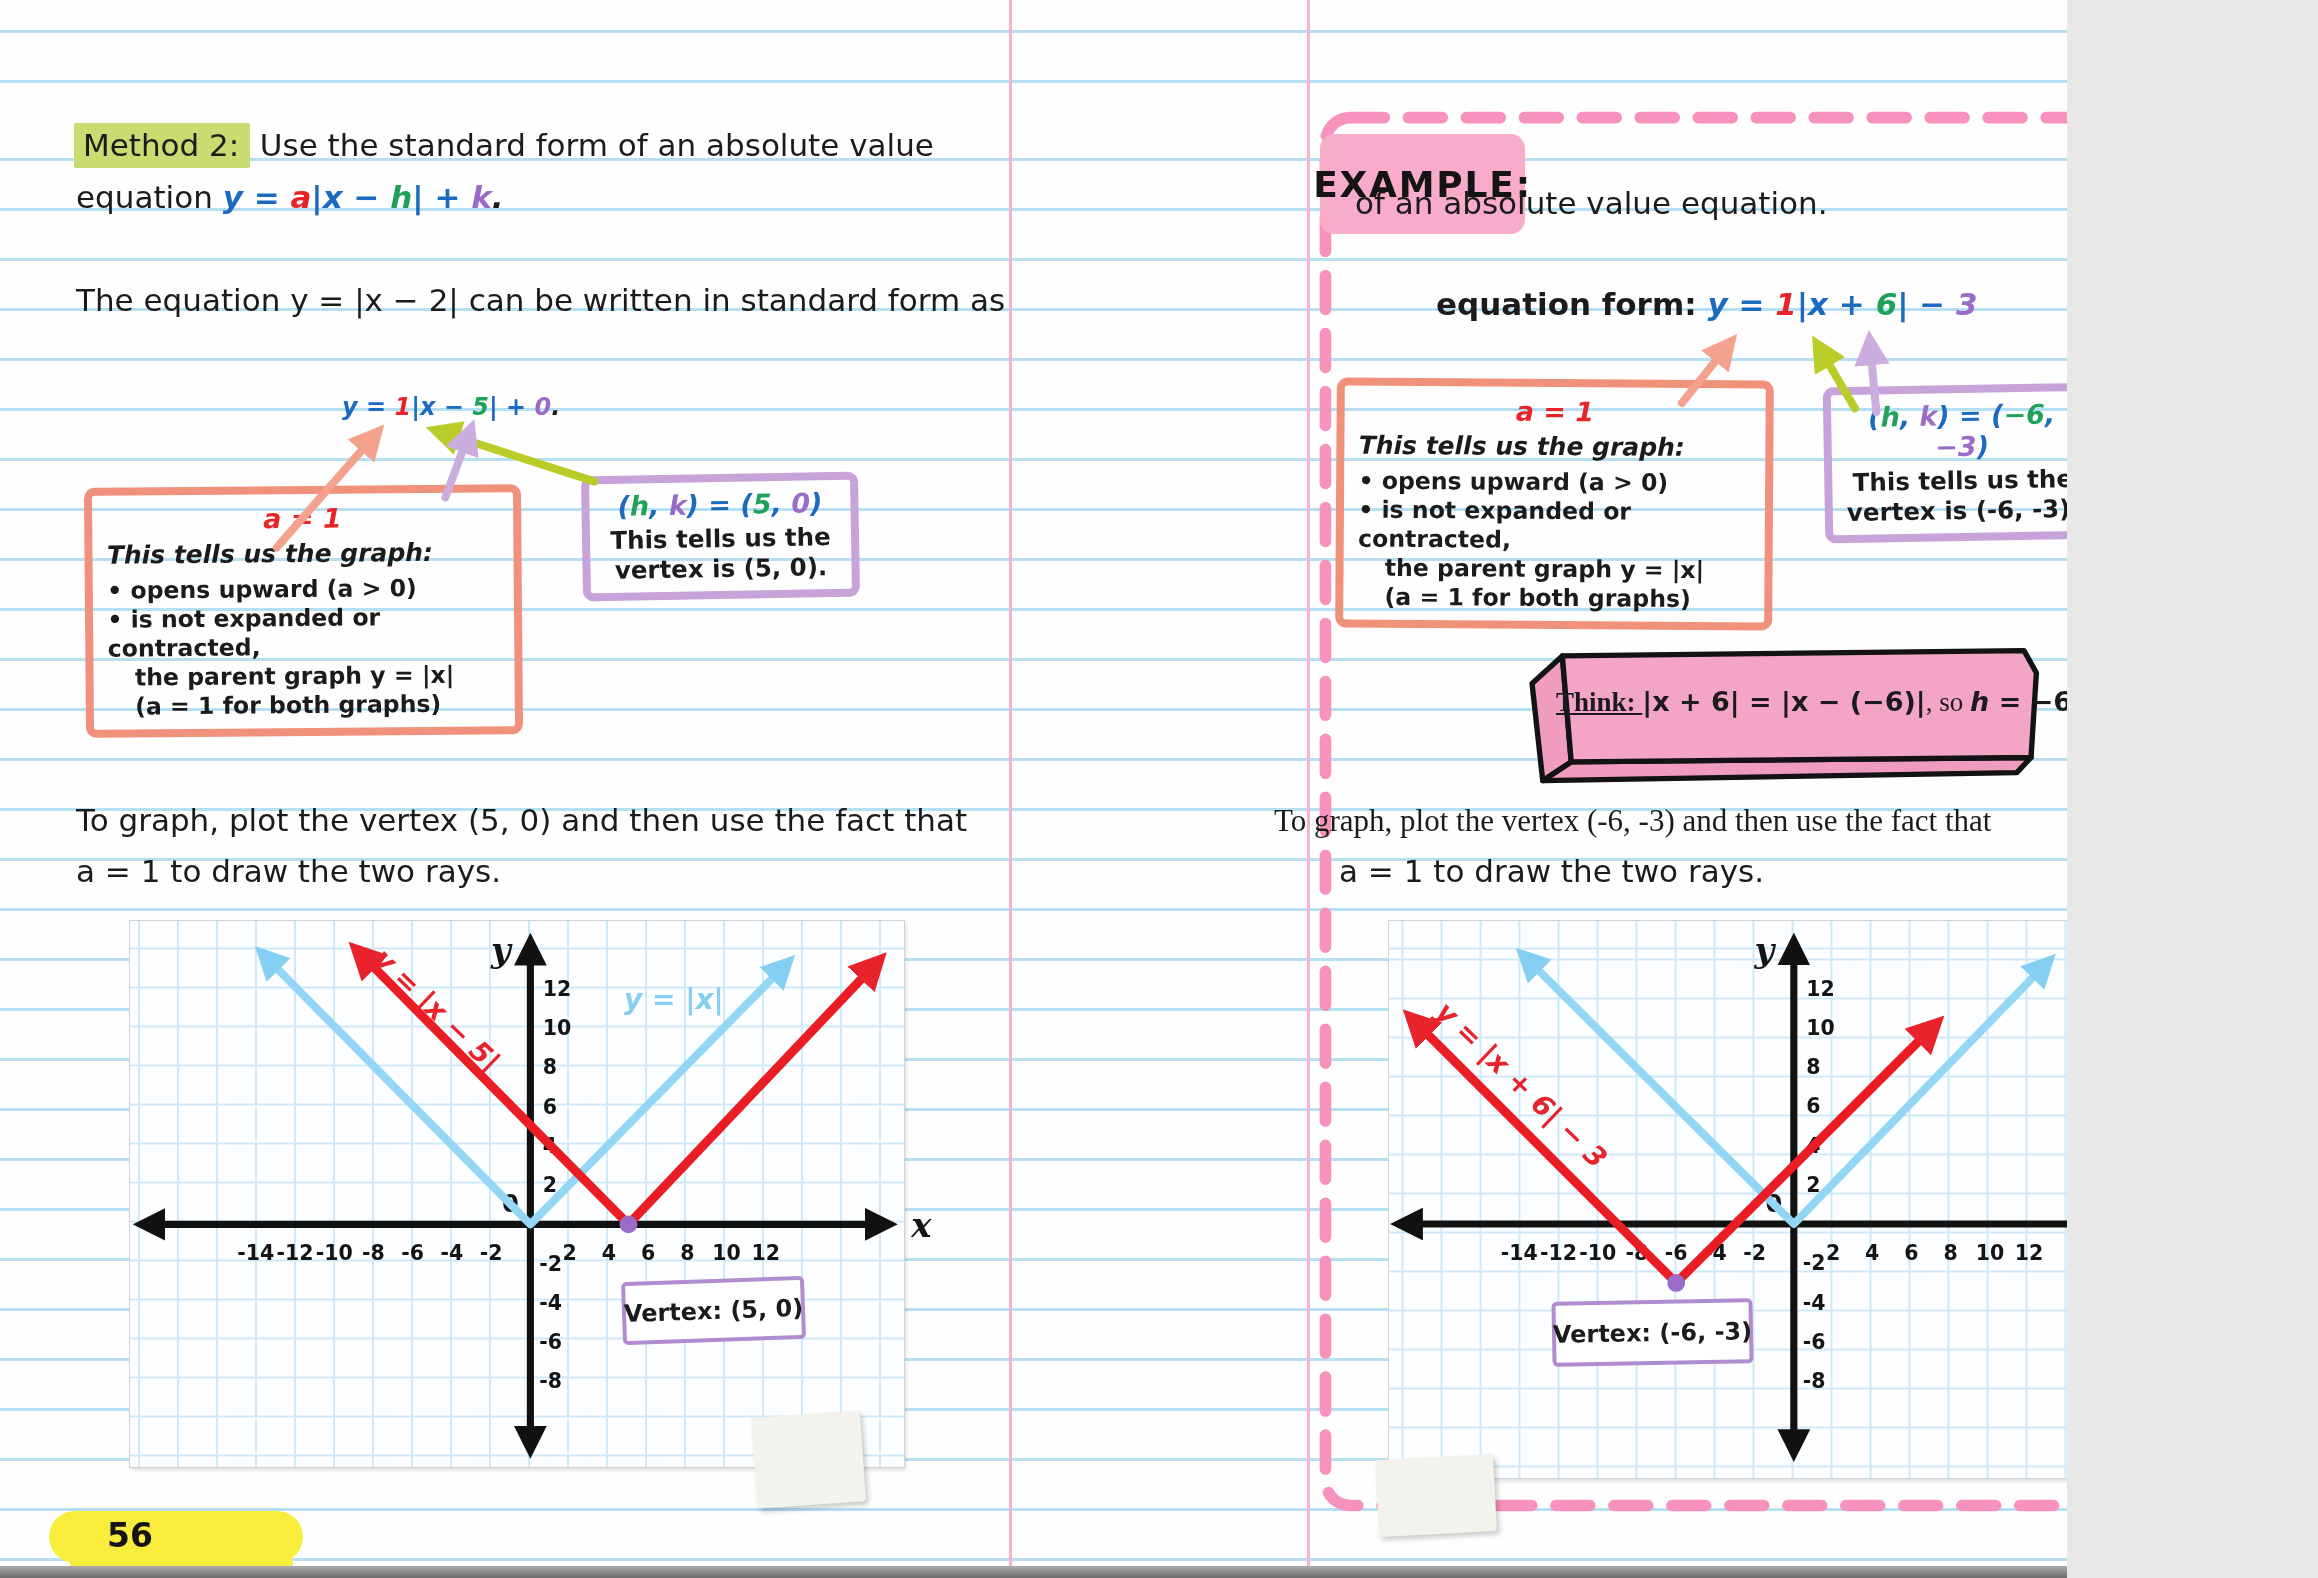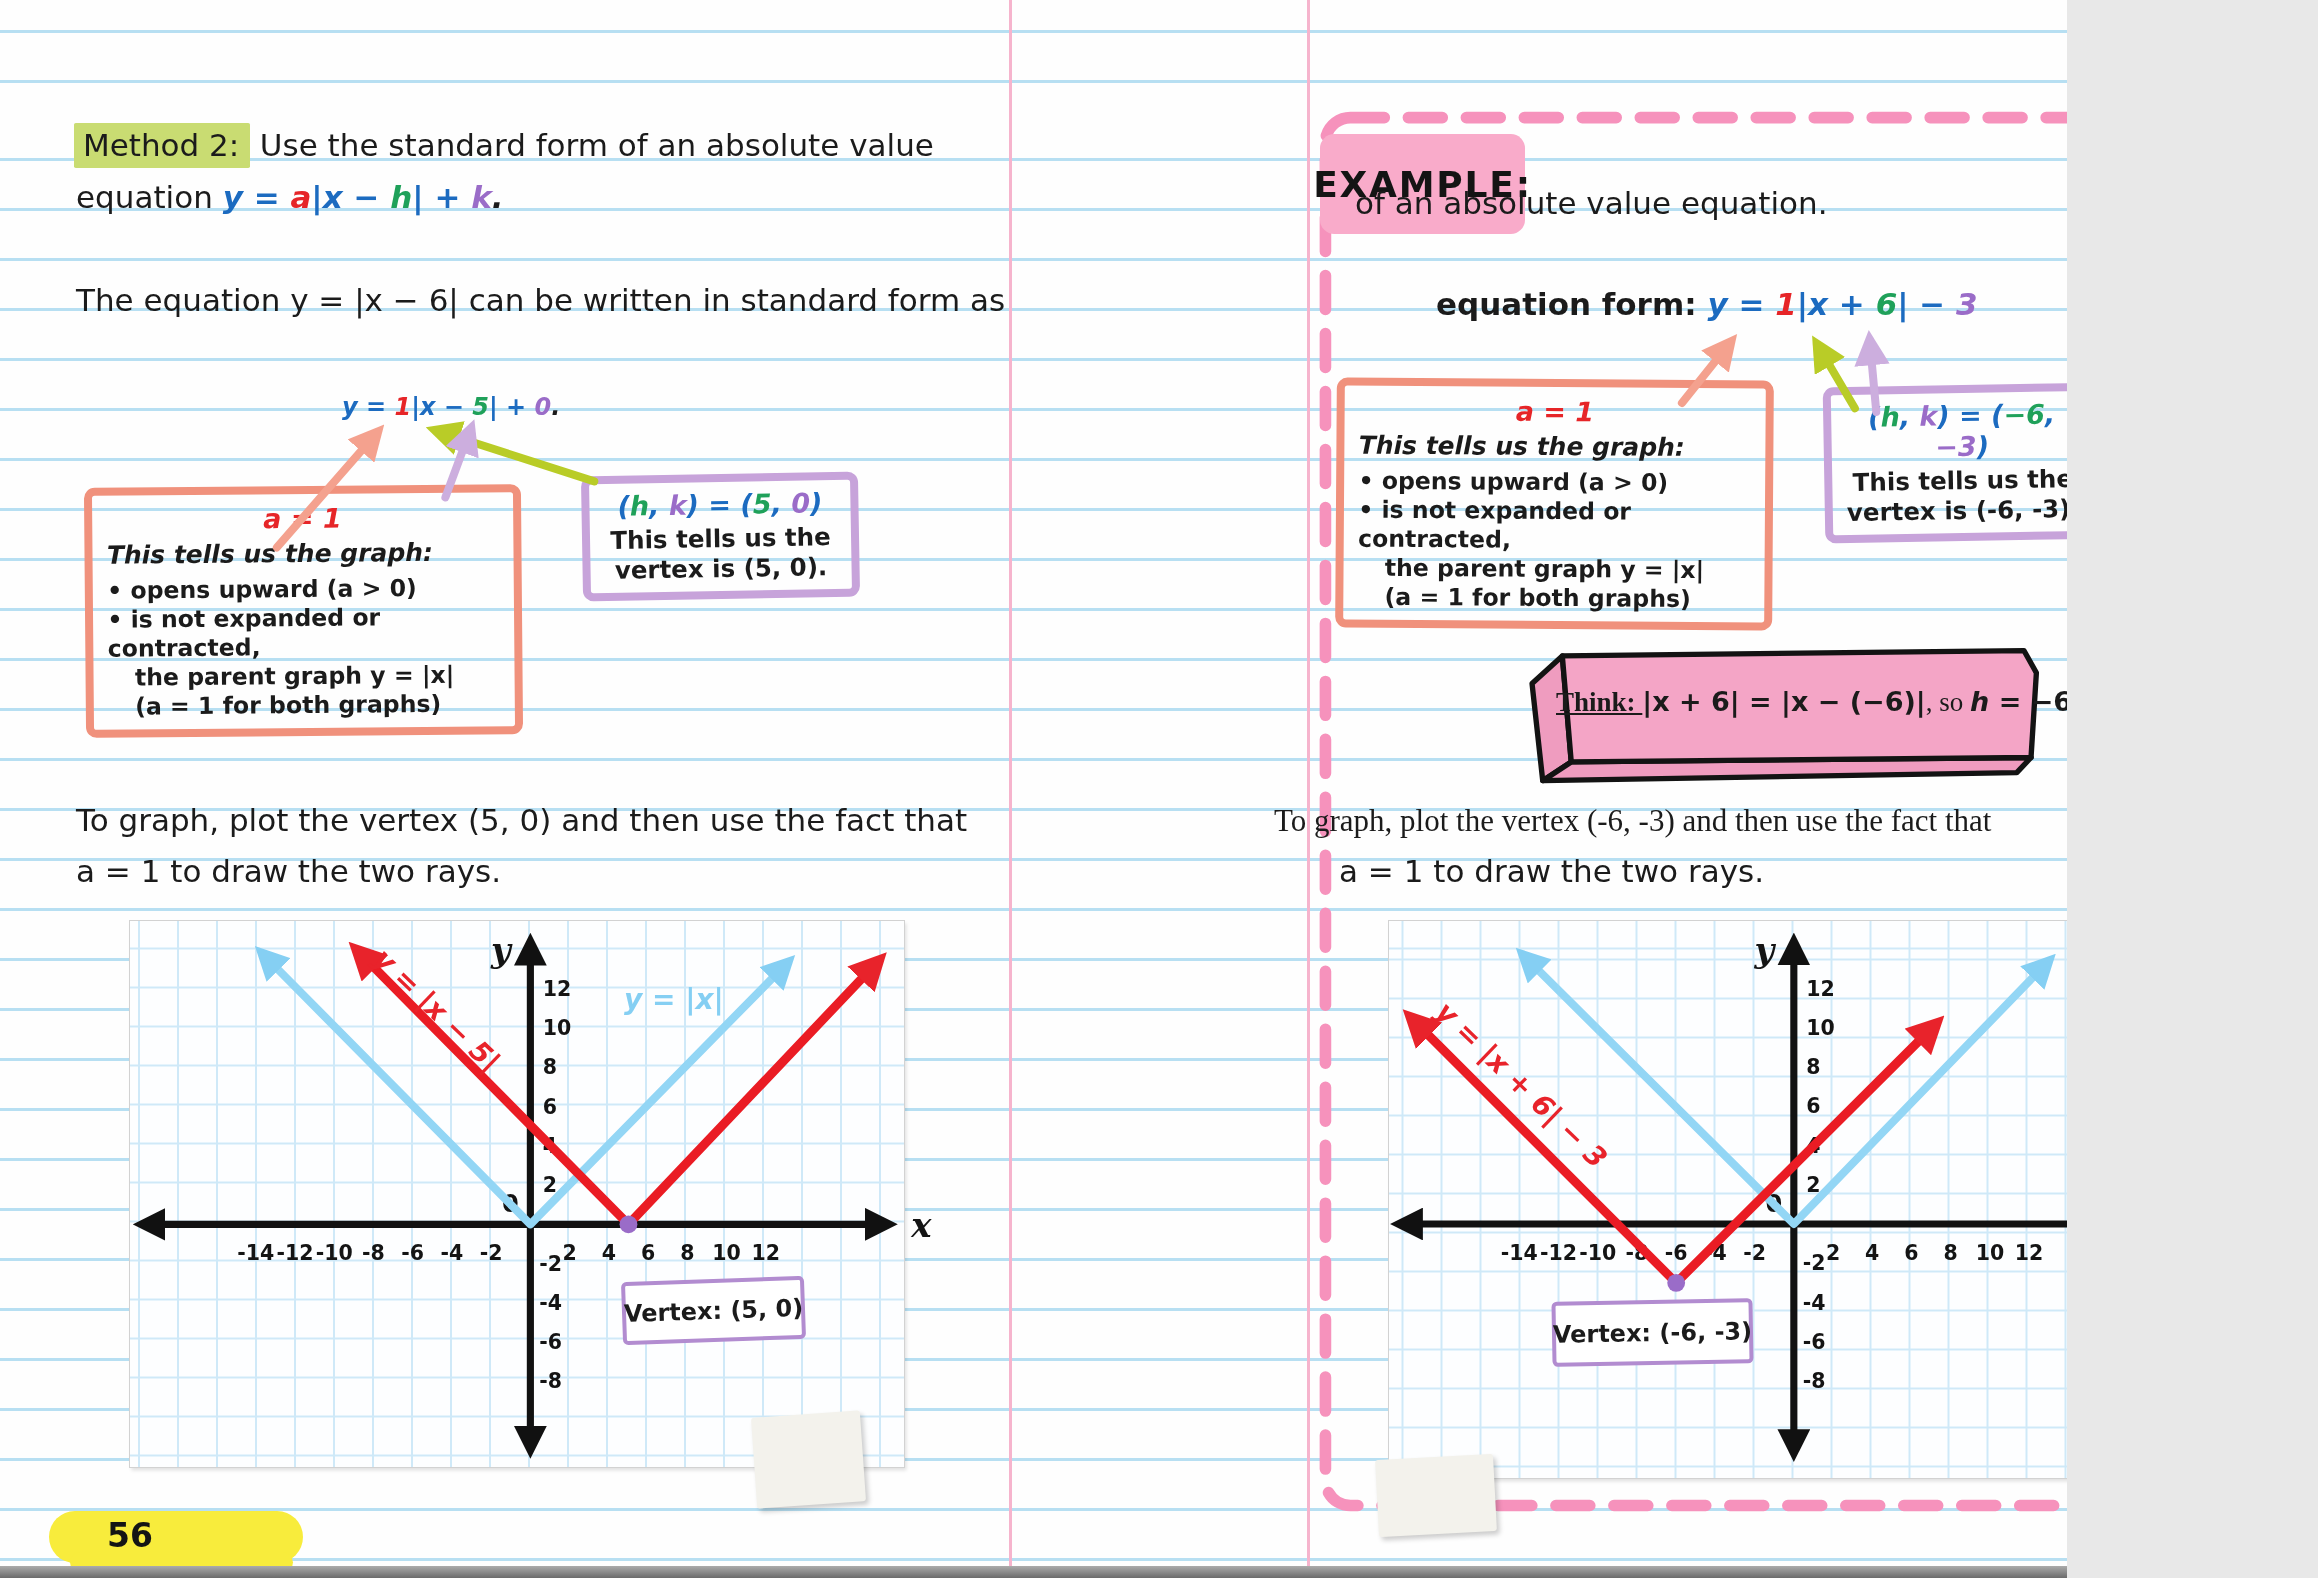--- a/index.html
+++ b/index.html
@@ -68,21 +68,21 @@
 
   <div class="vline" style="left:1009px;"></div>
   <div class="vline" style="left:1307px;"></div>
 
   <div class="txt" style="left:74px;top:125px;">
     <span class="hl-green">Method 2:</span><span> Use the standard form of an absolute value</span>
   </div>
   <div class="txt" style="left:76px;top:177px;">
     <span>equation </span><span class="eq"><span style="color: rgb(28, 107, 192);">y = </span><span style="color: rgb(230, 37, 40);">a</span><span style="color: rgb(28, 107, 192);">|x − </span><span style="color: rgb(31, 161, 90);">h</span><span style="color: rgb(28, 107, 192);">| + </span><span style="color: rgb(154, 108, 200);">k</span><span style="color: rgb(27, 27, 27);">.</span></span>
   </div>
-  <div class="txt" style="left:76px;top:280px;">The equation y = |x − 6| can be written in standard form as</div>
+  <div class="txt" style="left:76px;top:280px;">The equation y = |x − 2| can be written in standard form as</div>
   <div class="txt eq bigeq" style="left:342px;top:387px;"><span style="color: rgb(28, 107, 192);">y = </span><span style="color: rgb(230, 37, 40);">1</span><span style="color: rgb(28, 107, 192);">|x − </span><span style="color: rgb(31, 161, 90);">5</span><span style="color: rgb(28, 107, 192);">| + </span><span style="color: rgb(154, 108, 200);">0</span><span style="color: rgb(27, 27, 27);">.</span></div>
 
   <div class="abox" style="left:85px;top:486px;width:392px;transform:rotate(-0.5deg);">
     <div class="atitle eq"><span style="color: rgb(230, 37, 40);">a = 1</span></div>
     <div class="aintro">This tells us the graph:</div>
     <div class="abullet">• opens upward (a &gt; 0)</div>
     <div class="abullet">• is not expanded or contracted,</div>
     <div class="abullet indent">the parent graph y = |x|</div>
     <div class="abullet indent">(a = 1 for both graphs)</div>
   </div>

